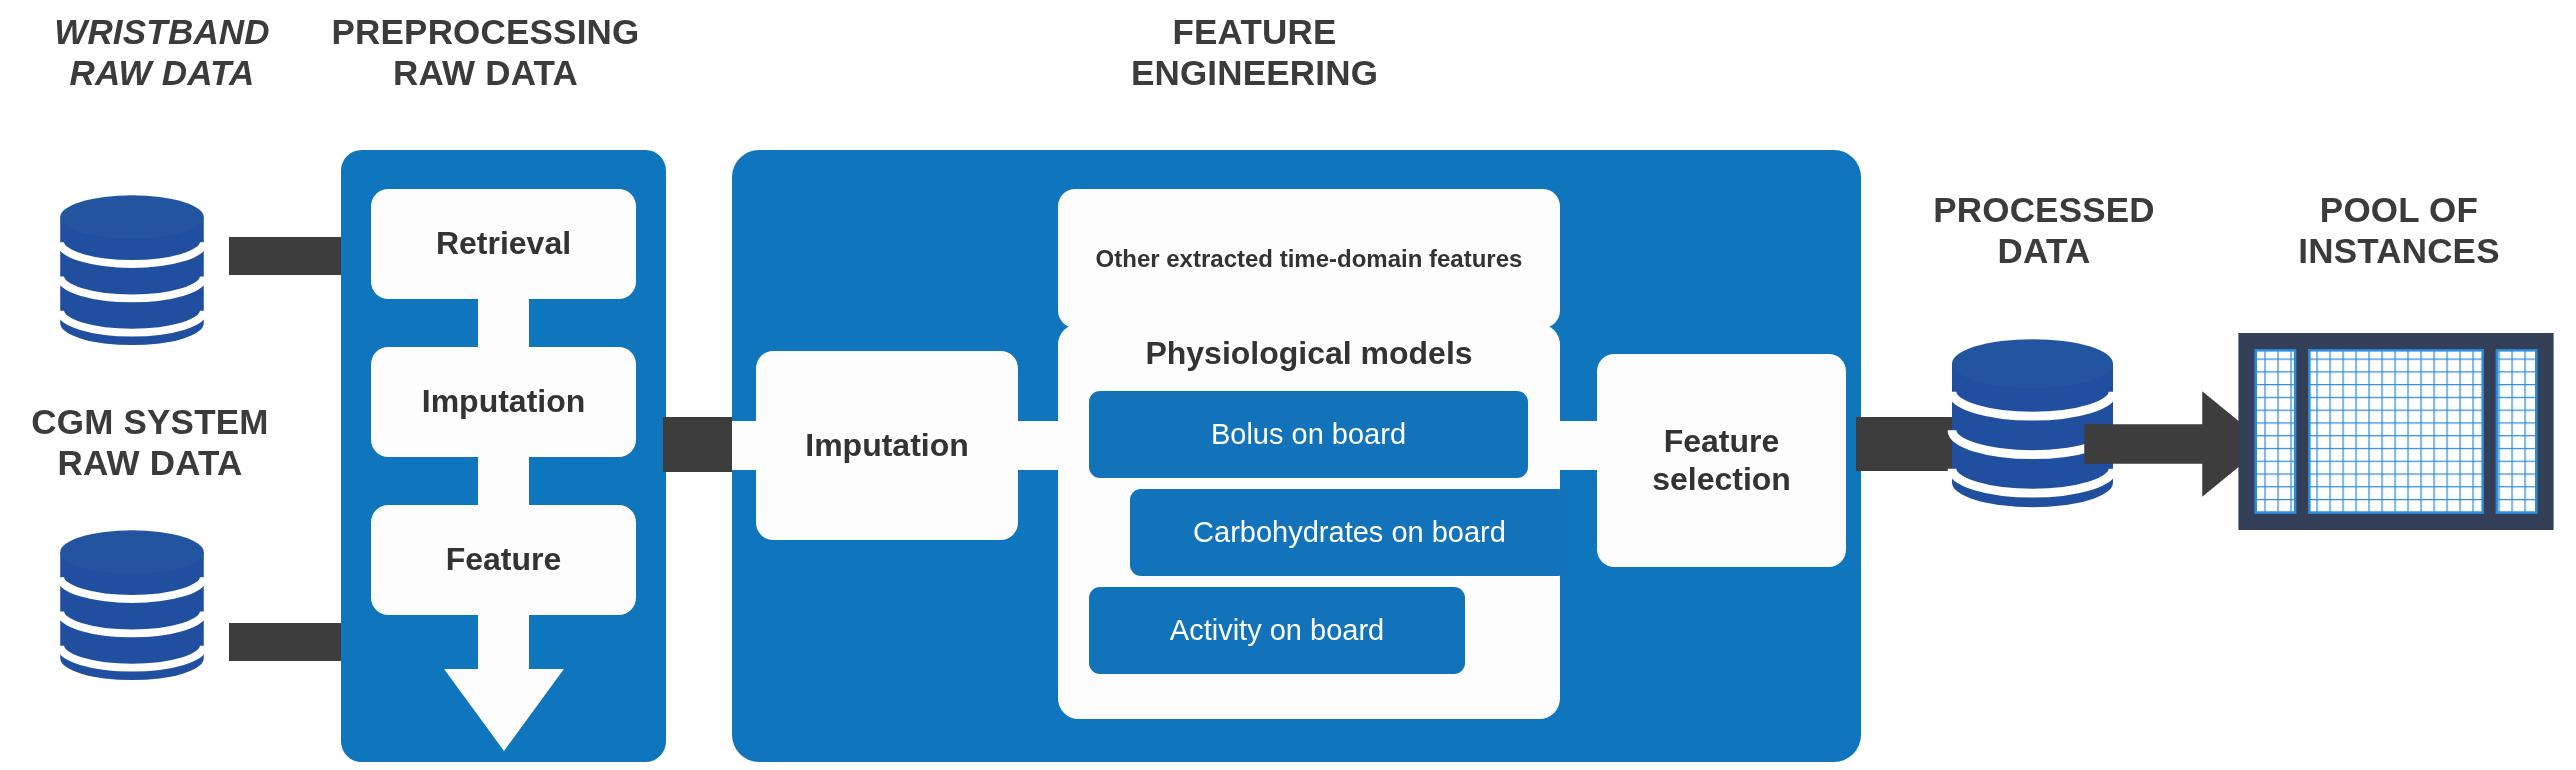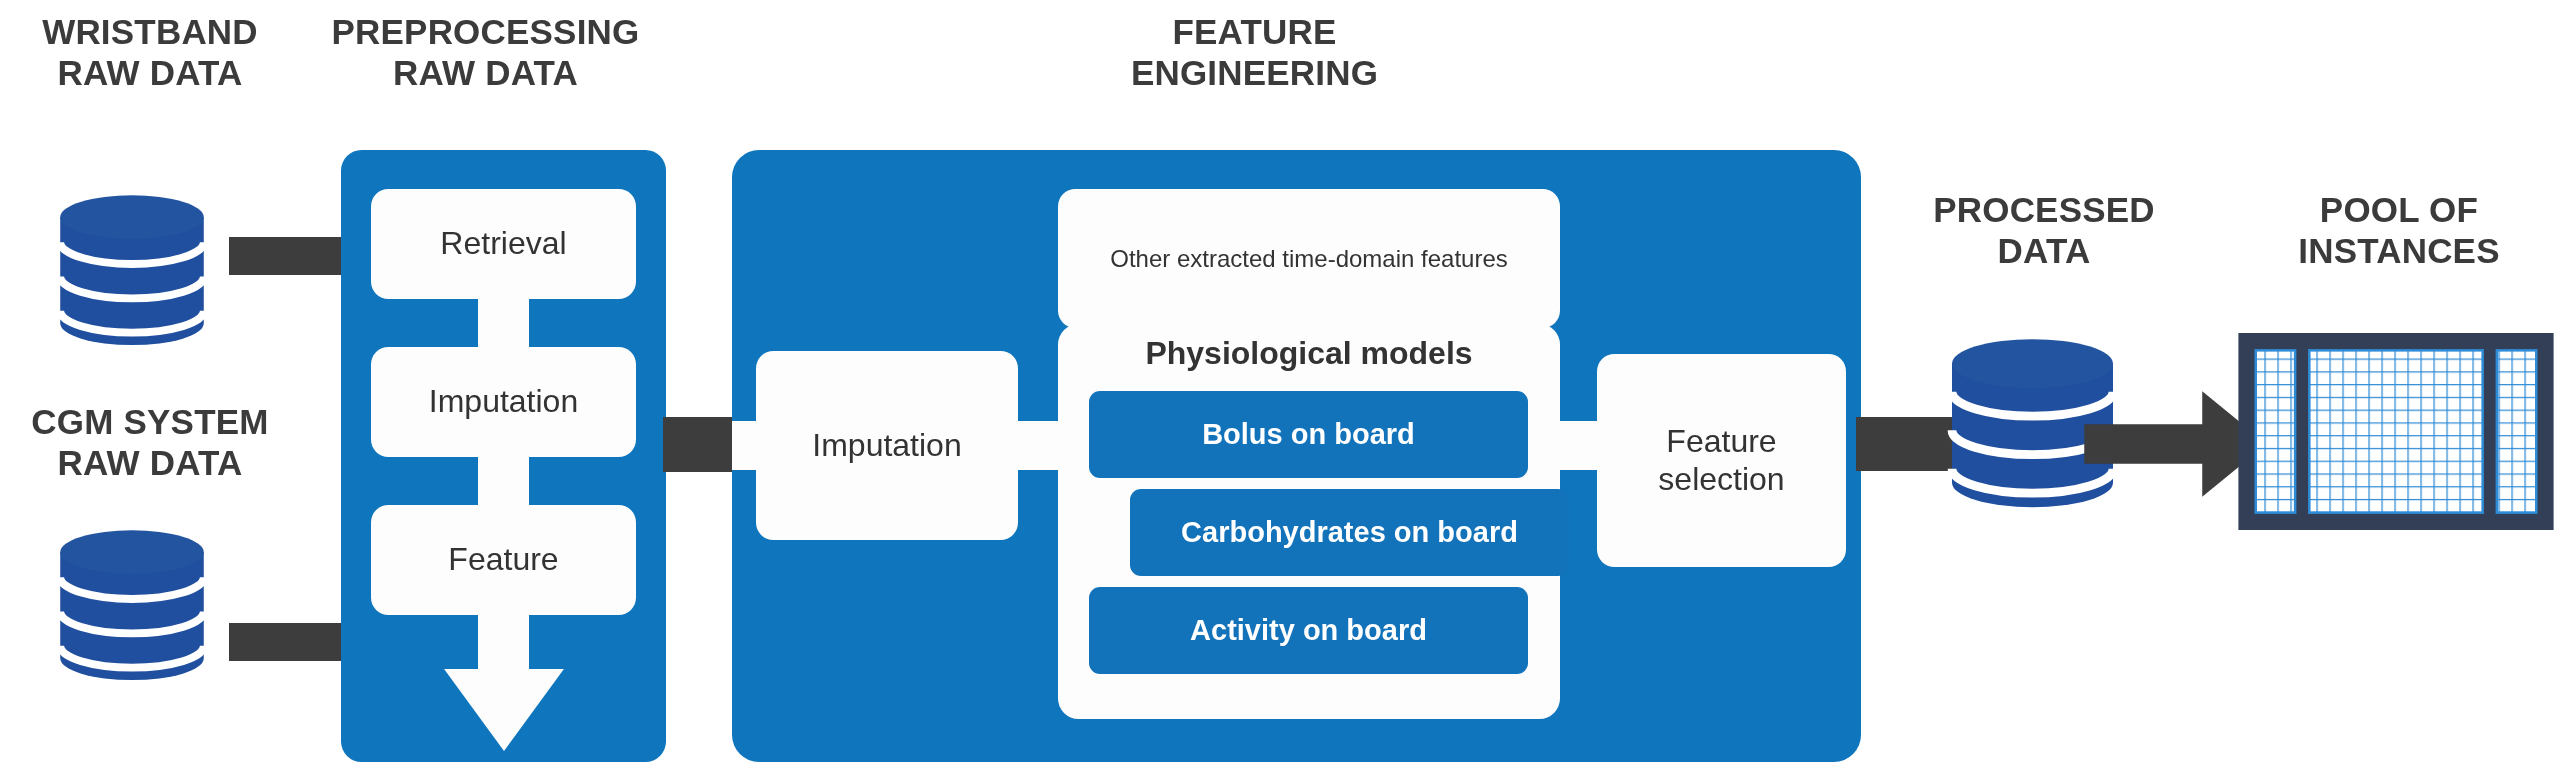--- a/index.html
+++ b/index.html
@@ -29,21 +29,21 @@
   
   .panel{
     position:absolute;background:#0f75bd;border-radius:20.5px;
   }
   .panel.fe{border-radius:27px;}
 
   
   .card{
     position:absolute;background:#fdfdfd;border-radius:17.4px;
     display:flex;align-items:center;justify-content:center;
-    color:#333333;font-weight:400;text-align:center;line-height:1.16;
+    color:#333333;font-weight:700;text-align:center;line-height:1.16;
     box-sizing:border-box;
   }
   .card.sm{font-size:32px;}
   .card.md{font-size:32px;}
   .card.lg{font-size:24px;}
 
   
   .wbar{position:absolute;background:#fdfdfd;}
   .warrow{position:absolute;}
   .warrow svg{display:block;width:100%;height:100%;}
@@ -53,33 +53,33 @@
     position:absolute;background:#fdfdfd;border-radius:20.5px;
     box-sizing:border-box;
   }
   .pm-title{
     position:absolute;left:0;right:0;top:11px;text-align:center;
     color:#333;font-weight:700;font-size:32px;
   }
   .chip{
     position:absolute;background:#1273bb;border-radius:11px;
     display:flex;align-items:center;justify-content:center;
-    color:#ffffff;font-weight:700;font-size:29px;
+    color:#ffffff;font-weight:400;font-size:29px;
   }
 
   
   .grid{position:absolute;}
   .grid svg{display:block;width:100%;height:100%;}
 </style>
 </head>
 <body>
 
 <div class="stage">
 
-  <div class="caption" style="left:0px;top:11px;width:300px;">WRISTBAND
+  <div class="caption" style="left:12px;top:11px;width:300px;font-style:italic;">WRISTBAND
 RAW DATA</div>
 
   <div class="caption" style="left:320px;top:11px;width:331px;">PREPROCESSING
 RAW DATA</div>
 
   <div class="caption" style="left:1089px;top:11px;width:331px;">FEATURE
 ENGINEERING</div>
 
   <div class="caption" style="left:0px;top:401px;width:300px;">CGM SYSTEM
 RAW DATA</div>
@@ -141,21 +141,21 @@
   <div class="card lg" style="left:1058px;top:189px;width:502px;height:139px;padding:0 20.5px;">Other extracted time-domain features</div>
 
   <div class="pm" style="left:1058px;top:324px;width:502px;height:395px;">
     <div class="pm-title">Physiological models</div>
   </div>
 
   <div class="chip" style="left:1089px;top:391px;width:439px;height:87px;">Bolus on board</div>
 
   <div class="chip" style="left:1089px;top:489px;width:439px;height:87px;margin-left:41px;">Carbohydrates on board</div>
 
-  <div class="chip" style="left:1089px;top:587px;width:439px;height:87px;">Activity on board</div>
+  <div class="chip" style="left:1089px;top:587px;width:376px;height:87px;">Activity on board</div>
 
   <div class="card sm" style="left:1597px;top:354px;width:249px;height:213px;padding:0 14px;">Feature selection</div>
 
   <div class="conn" style="left:1856px;top:417px;width:99px;height:54px;"></div>
 
   <div class="db" style="left:1945px;top:338px;width:175px;height:172px;">
     <svg viewBox="0 0 100 97" xmlns="http://www.w3.org/2000/svg">
       <path d="M4 14 v68 a46 14 0 0 0 92 0 V14 Z" fill="#1f4f9e"></path>
       <ellipse cx="50" cy="14" rx="46" ry="14" fill="#22549f"></ellipse>
       <path d="M4 30 a46 14 0 0 0 92 0" fill="none" stroke="#ffffff" stroke-width="5"></path>

